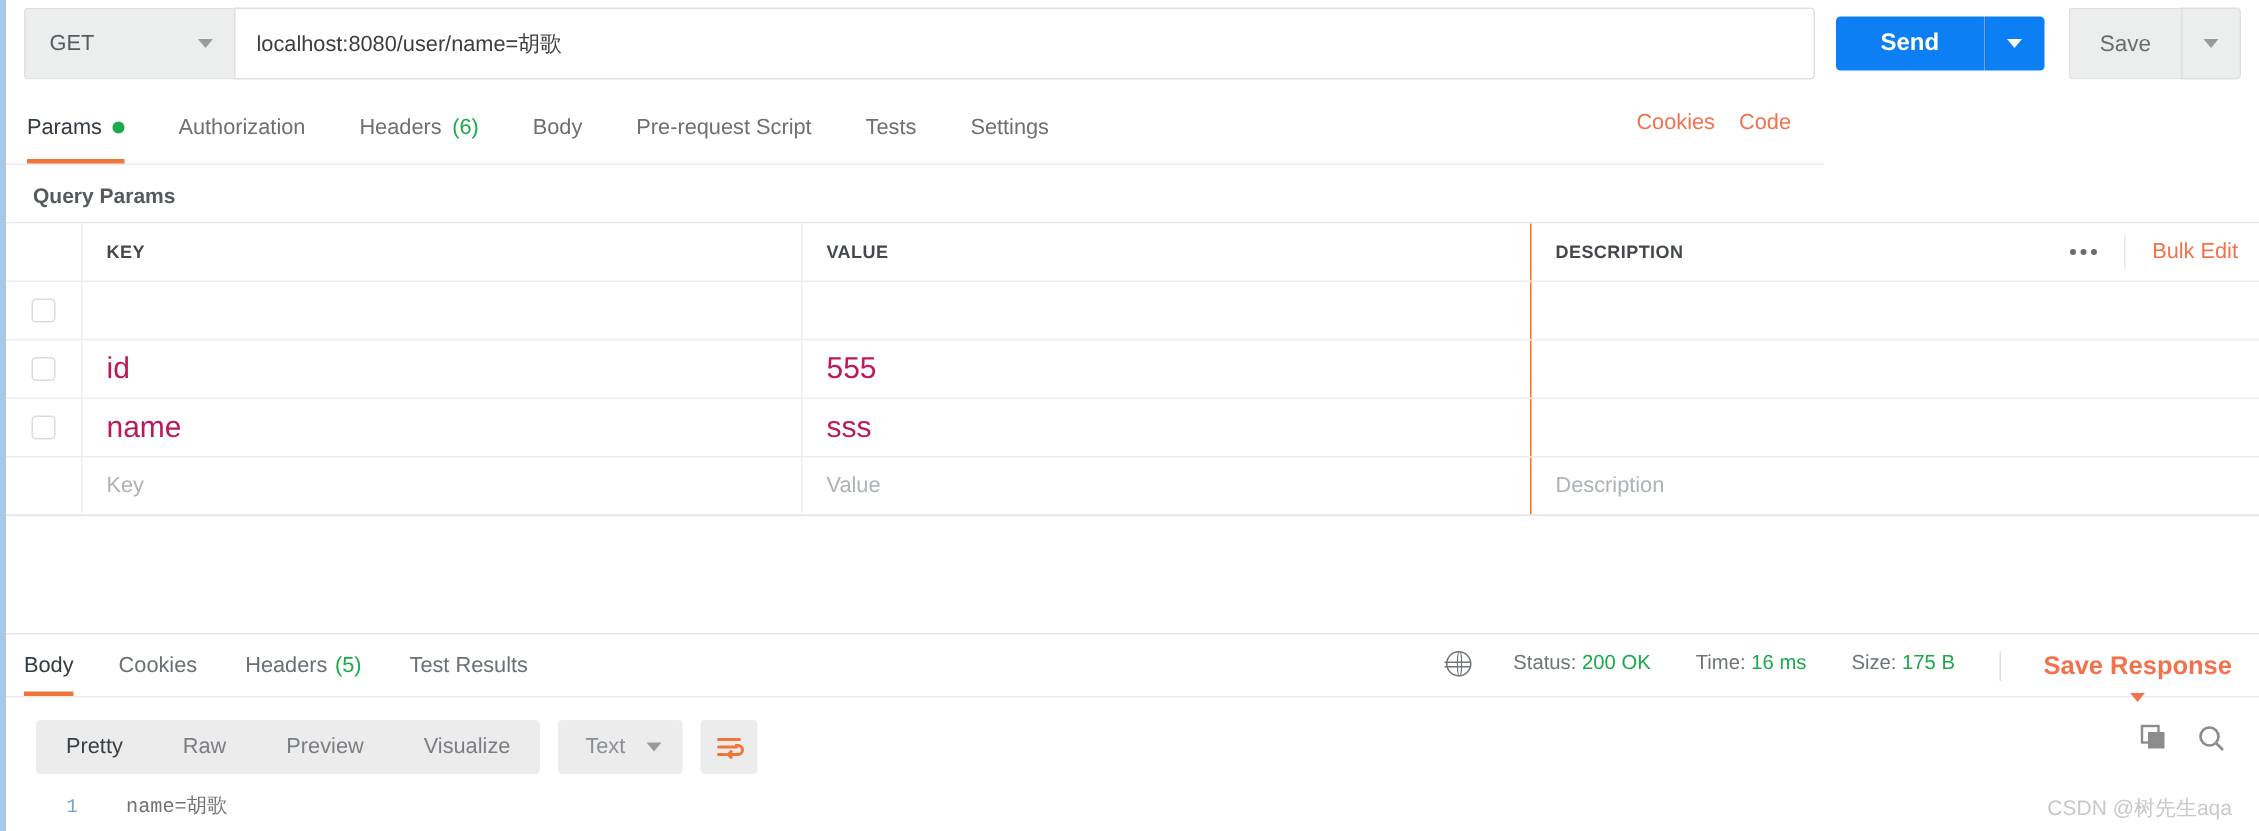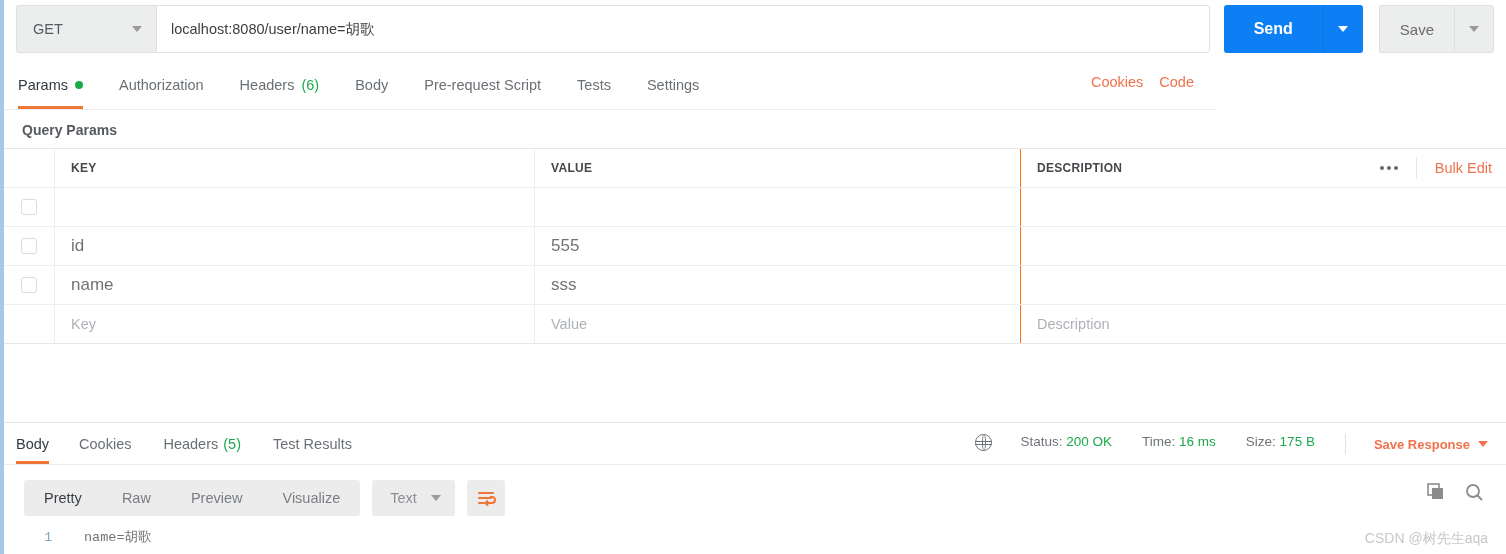--- a/index.html
+++ b/index.html
@@ -47,21 +47,21 @@
     flex: 1; height: 48px;
     border: 1px solid #e0e0e0;
     border-radius: 0 3px 3px 0;
     background: #ffffff;
     padding: 0 14px;
     font-size: 14.5px; color: #3d3d3d;
     font-family: "Liberation Sans", sans-serif;
     outline: none;
   }
   .send-group {
-    display: flex; flex: none; margin-left: 14px; height: 48px;
+    display: flex; flex: none; margin-left: 14px; height: 36px;
   }
   .send-btn {
     background: #0d7ff4; color: #fff;
     border: none; border-radius: 3px 0 0 3px;
     font-size: 16px; font-weight: bold;
     padding: 0 30px; cursor: pointer;
     font-family: "Liberation Sans", sans-serif;
   }
   .send-caret {
     background: #0d7ff4; width: 40px;
@@ -149,21 +149,21 @@
   .c-val {
     width: 486px; flex: none;
     border-right: 1px solid #f97316;
     display: flex; align-items: center; padding-left: 16px;
   }
   .c-desc {
     flex: 1; display: flex; align-items: center; padding-left: 16px;
     position: relative;
   }
   .hdr-txt { font-size: 12px; font-weight: bold; color: #44484c; letter-spacing: .3px; }
-  .cell-txt { font-size: 17px; color: #737373; }
+  .cell-txt { font-size: 20px; color: #be185d; }
   .cell-ph  { font-size: 14.5px; color: #aeb2b6; }
   .chk {
     width: 16px; height: 16px;
     border: 1px solid #dcdcdc; border-radius: 3px; background: #fff;
     cursor: pointer;
   }
   .desc-tools {
     position: absolute; right: 14px; top: 0; height: 38px;
     display: flex; align-items: center; gap: 0;
   }
@@ -215,22 +215,22 @@
     height: 17px; border-left: 1.5px solid #6f7479; border-right: 1.5px solid #6f7479;
     border-radius: 50%; box-sizing: content-box;
   }
   .globe::after {
     content:""; position:absolute; left:-1.5px; top: 6px; width: 17px; height: 2px;
     border-top: 1.5px solid #6f7479; border-bottom: 1.5px solid #6f7479;
   }
   .stat-item { color: #6f7479; margin-right: 18px; }
   .stat-item b { color: #1ba94c; font-weight: normal; }
   .sep-v { width: 1px; height: 20px; background: #e0e0e0; margin: 0 16px 0 0; }
-  .save-resp { color: #f1724c; font-size: 13px; font-weight: bold; cursor: pointer;
-               display: flex; align-items: center; gap: 8px; }
+  .save-resp { color: #f1724c; font-size: 17px; font-weight: bold; cursor: pointer;
+               display: flex; align-items: center; gap: 8px; flex-direction: column; }
   .caret-or {
     width: 0; height: 0; border-left: 5px solid transparent;
     border-right: 5px solid transparent; border-top: 6px solid #f1724c;
   }
 
   
   .viewer-bar {
     position: absolute; left: 0; top: 476px; width: 1502px; height: 44px;
     display: flex; align-items: center; padding-left: 20px; gap: 12px;
   }

